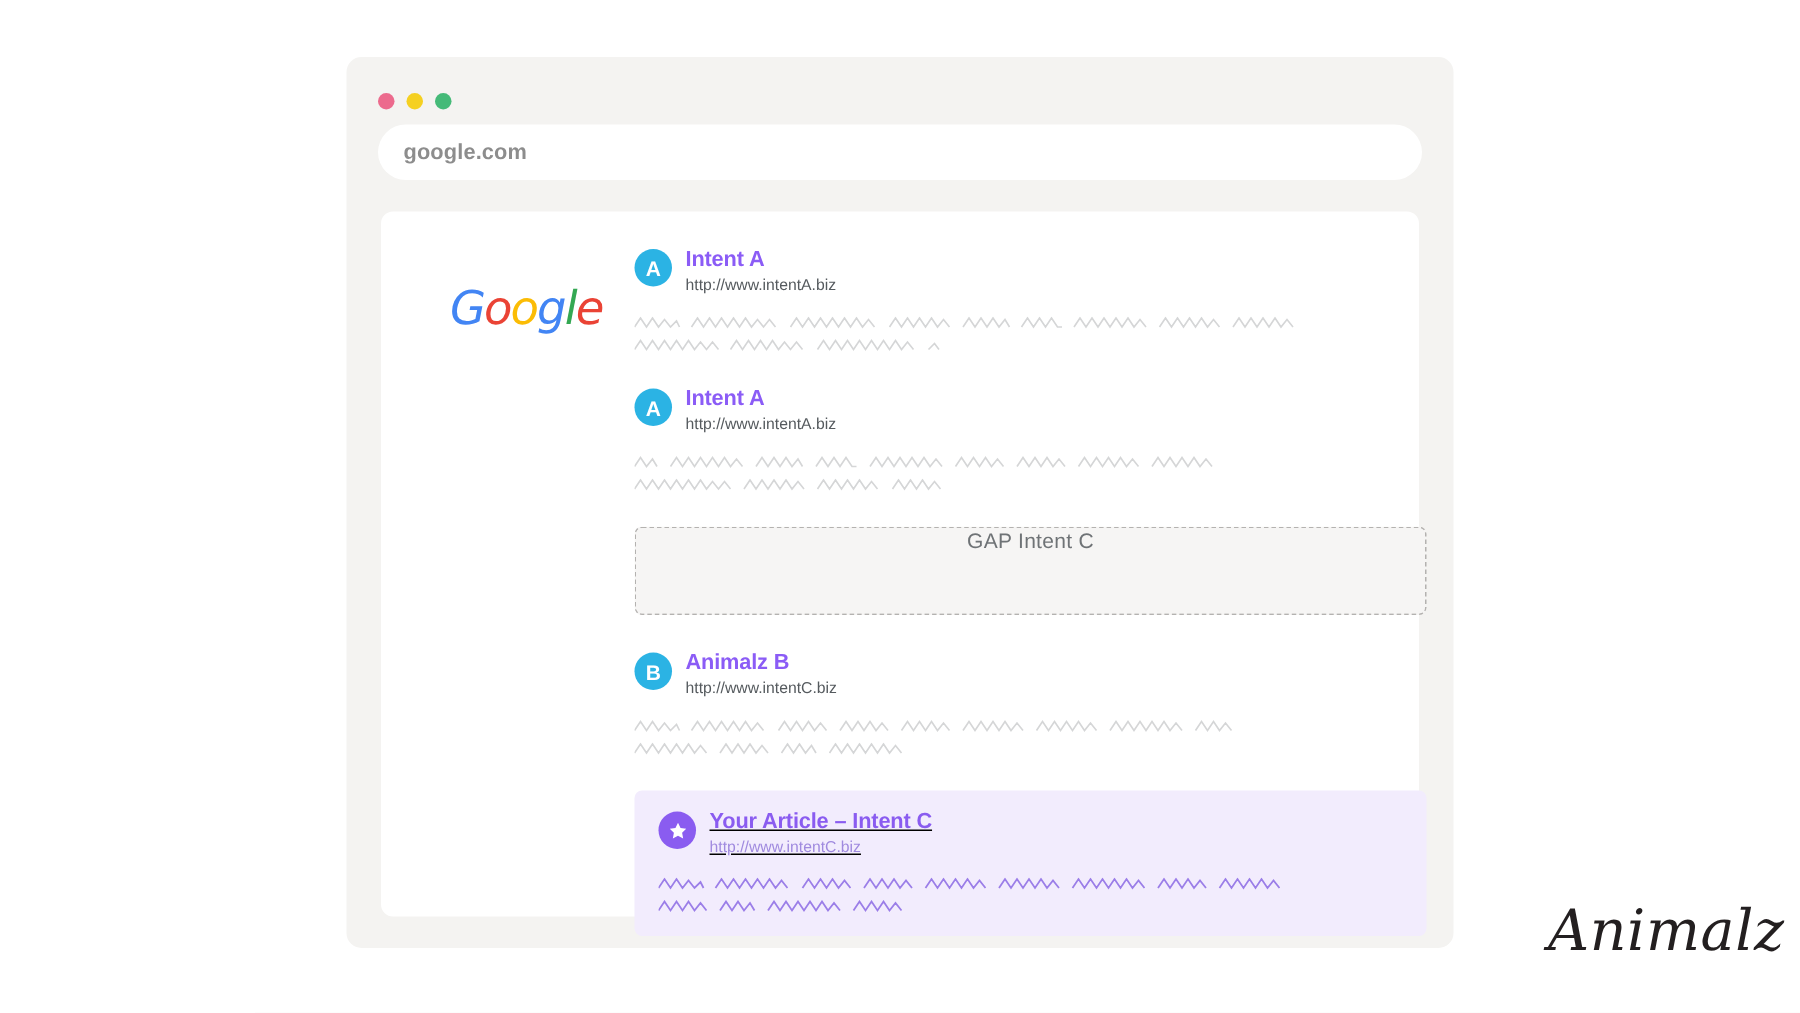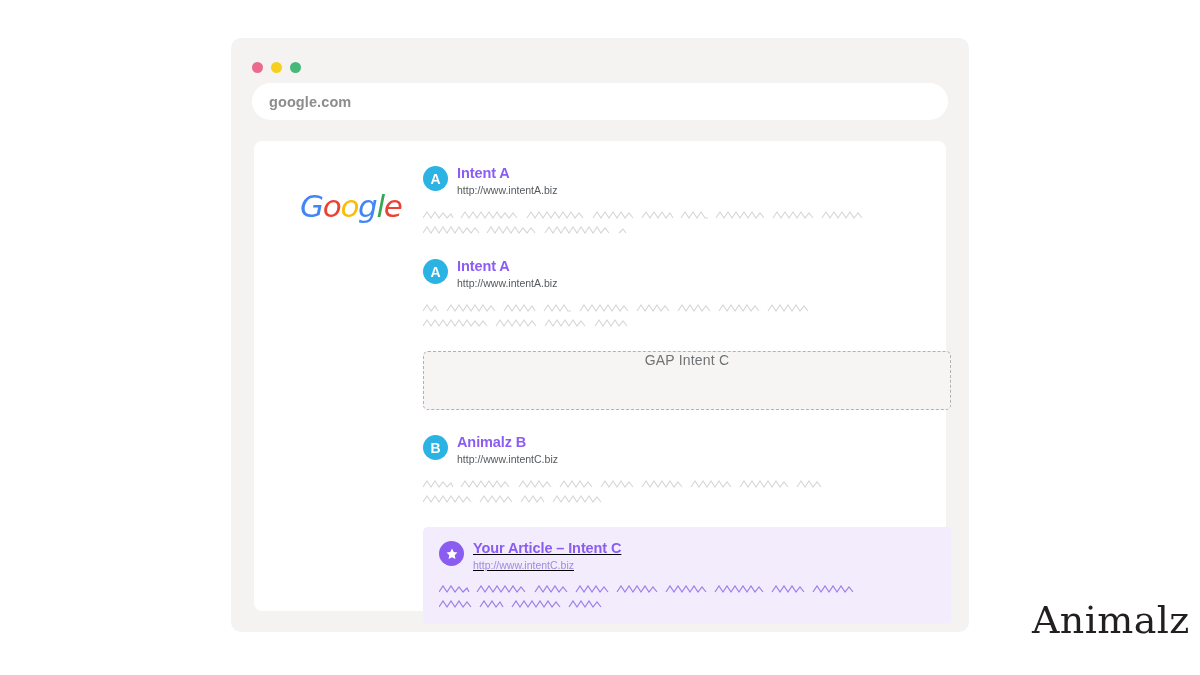--- a/index.html
+++ b/index.html
@@ -194,20 +194,21 @@
   
   #animalz-logo {
     position: absolute;
     left: 1032px;
     top: 601px;
     font-family: "DejaVu Serif", serif;
     font-size: 38px;
     color: #231f20;
     letter-spacing: .4px;
     line-height: 1;
+    font-style: italic;
   }
 </style>
 </head>
 <body>
 
 <div id="browser-window">
 
   <div id="traffic-lights">
     <span class="dot red"></span>
     <span class="dot yellow"></span>

